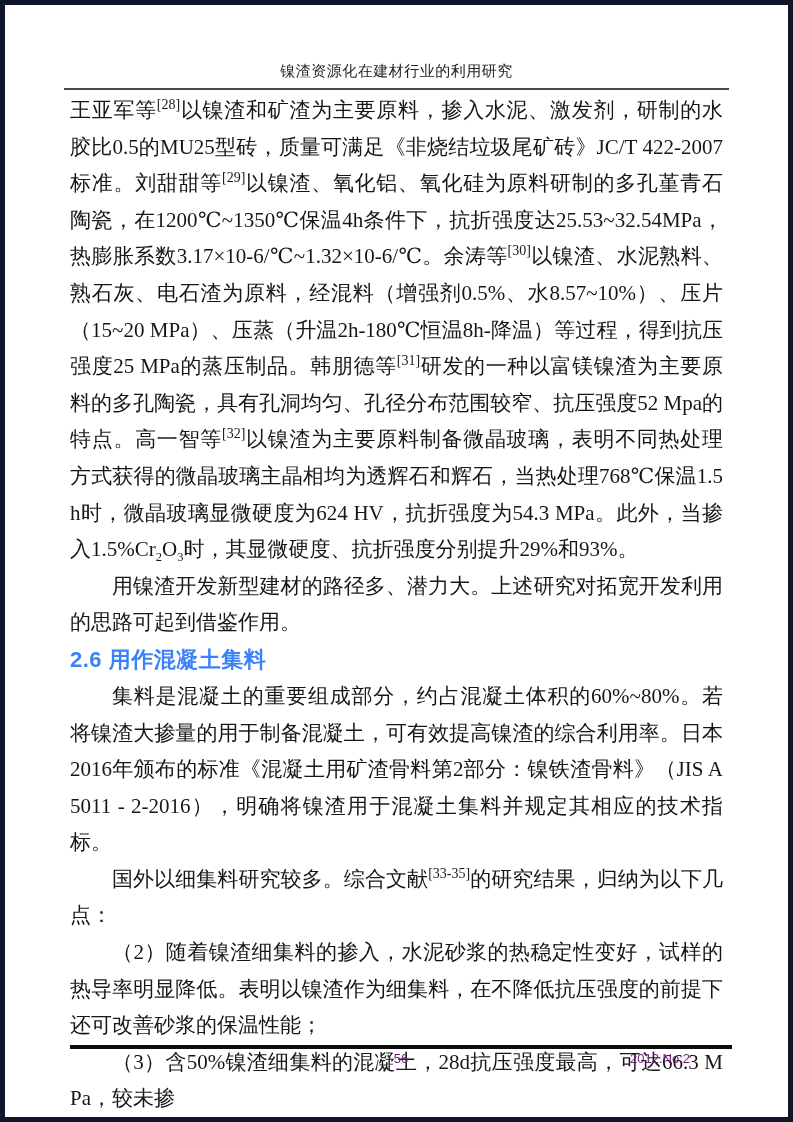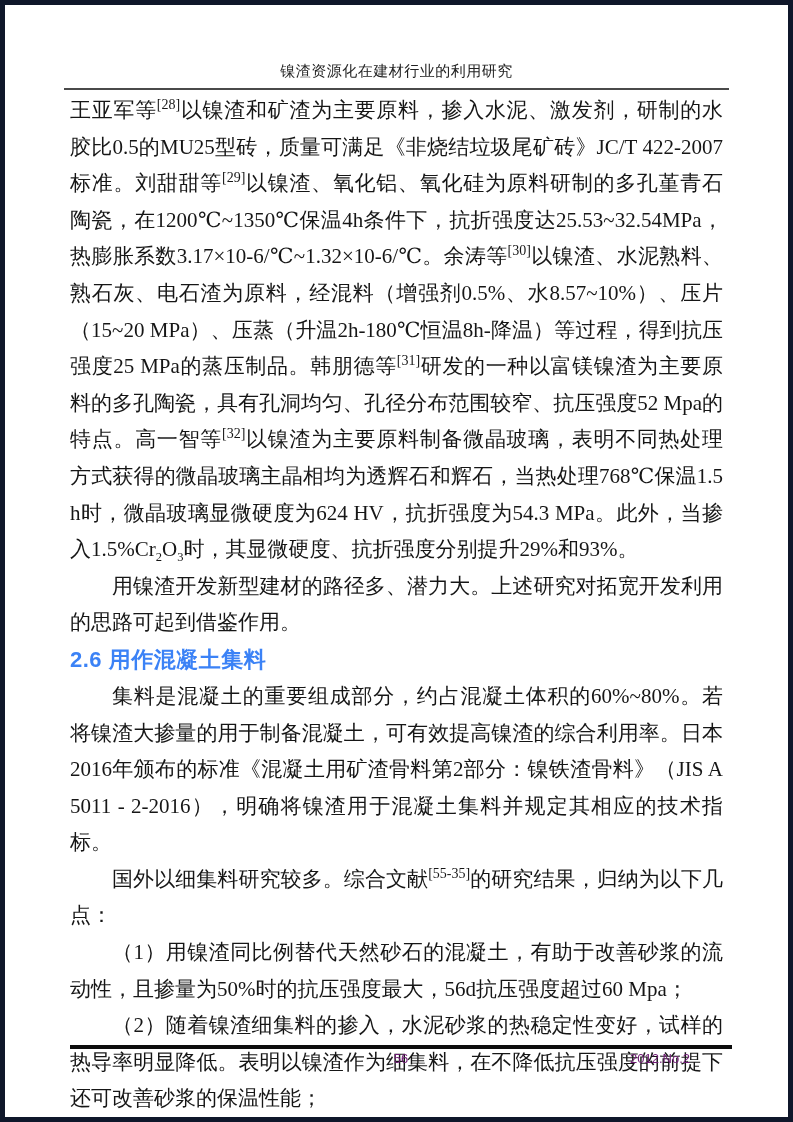--- a/index.html
+++ b/index.html
@@ -98,22 +98,21 @@
   <header>
     <div class="running-head">镍渣资源化在建材行业的利用研究</div>
     <div class="header-rule"></div>
   </header>
 
   <main class="doc-body">
       <p class="para"><span>王亚军等</span><sup>[28]</sup><span>以镍渣和矿渣为主要原料，掺入水泥、激发剂，研制的水胶比0.5的MU25型砖，质量可满足《非烧结垃圾尾矿砖》JC/T 422-2007标准。刘甜甜等</span><sup>[29]</sup><span>以镍渣、氧化铝、氧化硅为原料研制的多孔堇青石陶瓷，在1200℃~1350℃保温4h条件下，抗折强度达25.53~32.54MPa，热膨胀系数3.17×10-6/℃~1.32×10-6/℃。余涛等</span><sup>[30]</sup><span>以镍渣、水泥熟料、熟石灰、电石渣为原料，经混料（增强剂0.5%、水8.57~10%）、压片（15~20 MPa）、压蒸（升温2h-180℃恒温8h-降温）等过程，得到抗压强度25 MPa的蒸压制品。韩朋德等</span><sup>[31]</sup><span>研发的一种以富镁镍渣为主要原料的多孔陶瓷，具有孔洞均匀、孔径分布范围较窄、抗压强度52 Mpa的特点。高一智等</span><sup>[32]</sup><span>以镍渣为主要原料制备微晶玻璃，表明不同热处理方式获得的微晶玻璃主晶相均为透辉石和辉石，当热处理768℃保温1.5h时，微晶玻璃显微硬度为624 HV，抗折强度为54.3 MPa。此外，当掺入1.5%Cr</span><sub>2</sub><span>O</span><sub>3</sub><span>时，其显微硬度、抗折强度分别提升29%和93%。</span></p>
       <p class="para indent"><span>用镍渣开发新型建材的路径多、潜力大。上述研究对拓宽开发利用的思路可起到借鉴作用。</span></p>
       <h2 class="section-heading">2.6 用作混凝土集料</h2>
       <p class="para indent"><span>集料是混凝土的重要组成部分，约占混凝土体积的60%~80%。若将镍渣大掺量的用于制备混凝土，可有效提高镍渣的综合利用率。日本2016年颁布的标准《混凝土用矿渣骨料第2部分：镍铁渣骨料》（JIS A 5011 - 2-2016），明确将镍渣用于混凝土集料并规定其相应的技术指标。</span></p>
-      <p class="para indent"><span>国外以细集料研究较多。综合文献</span><sup>[55-35]</sup><span>的研究结果，归纳为以下几点：</span></p>
-      <p class="para indent"><span>（1）用镍渣同比例替代天然砂石的混凝土，有助于改善砂浆的流动性，且掺量为50%时的抗压强度最大，56d抗压强度超过60 Mpa；</span></p>
+      <p class="para indent"><span>国外以细集料研究较多。综合文献</span><sup>[33-35]</sup><span>的研究结果，归纳为以下几点：</span></p>
       <p class="para indent"><span>（2）随着镍渣细集料的掺入，水泥砂浆的热稳定性变好，试样的热导率明显降低。表明以镍渣作为细集料，在不降低抗压强度的前提下还可改善砂浆的保温性能；</span></p>
       <p class="para indent"><span>（3）含50%镍渣细集料的混凝土，28d抗压强度最高，可达66.3 MPa，较未掺</span></p>
     </main>
 
   <footer>
     <div class="footer-rule"></div>
     <div class="footer-row">
       <span class="page-number">56</span>
       <span class="issue-number">2012.No.2</span>
     </div>

